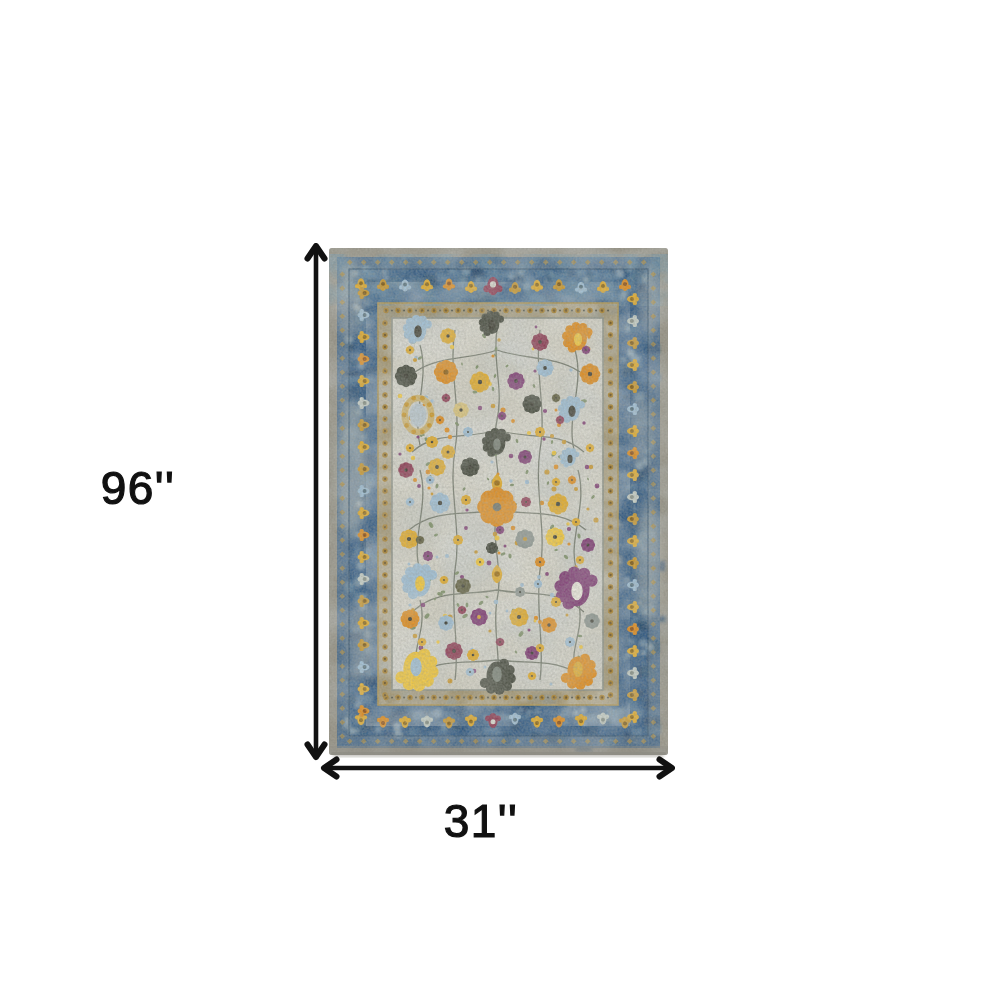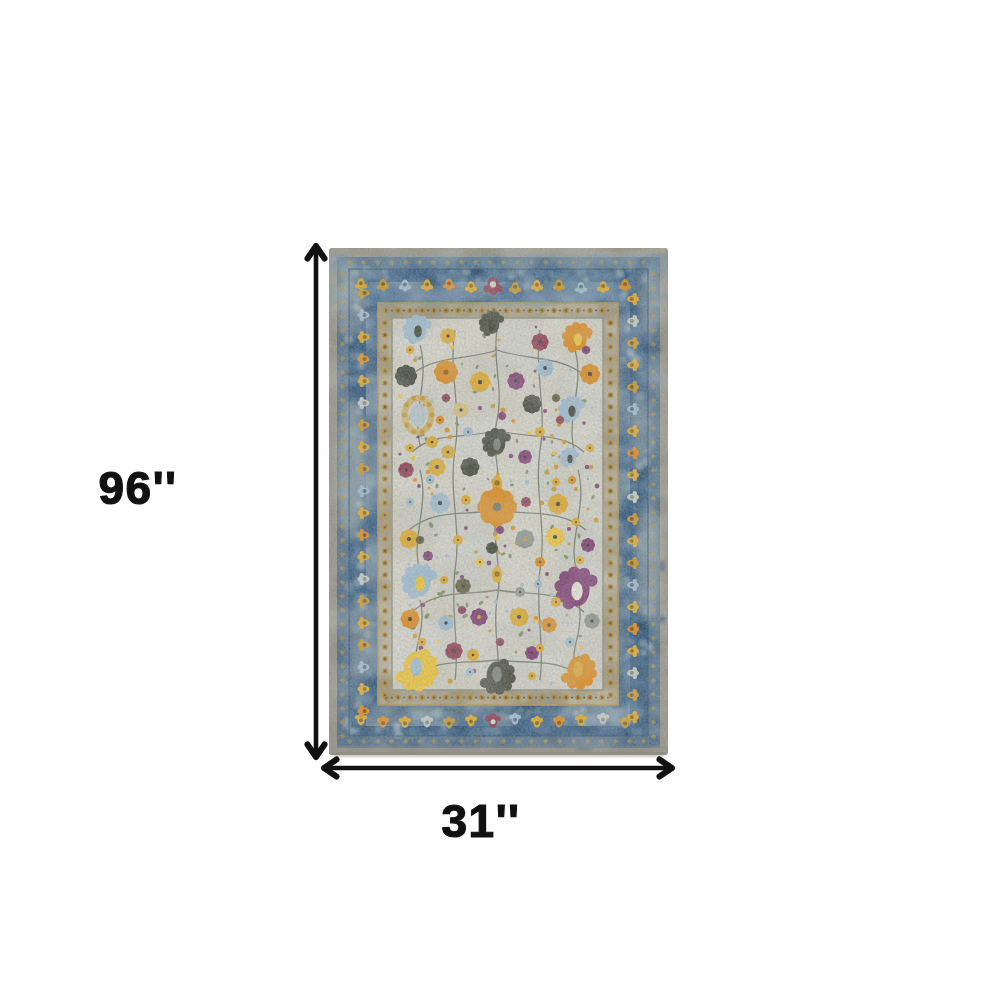--- a/index.html
+++ b/index.html
@@ -1,14 +1,14 @@
 <!DOCTYPE html>
 <html><head><meta charset="utf-8"><title>rug</title><style>
 html,body{margin:0;padding:0;background:#ffffff;}
-.wrap{position:relative;width:1000px;height:1000px;font-family:"Liberation Sans",sans-serif;font-weight:bold;}
+.wrap{position:relative;width:1000px;height:1000px;font-family:"Liberation Sans",sans-serif;}
 </style></head><body>
 <div class="wrap">
 <svg width="1000" height="1000" viewBox="0 0 1000 1000">
 <defs>
 <clipPath id="rugclip">
           <rect x="329" y="248" width="339" height="507" rx="3"></rect>
         </clipPath>
 <filter id="wear" x="-5%" y="-5%" width="110%" height="110%">
   <feTurbulence type="fractalNoise" baseFrequency="0.016 0.024" numOctaves="3" seed="11" result="n"></feTurbulence>
   <feColorMatrix in="n" type="matrix" values="0 0 0 0 0.80  0 0 0 0 0.80  0 0 0 0 0.77  2.1 2.1 2.1 0 -2.7"></feColorMatrix>

